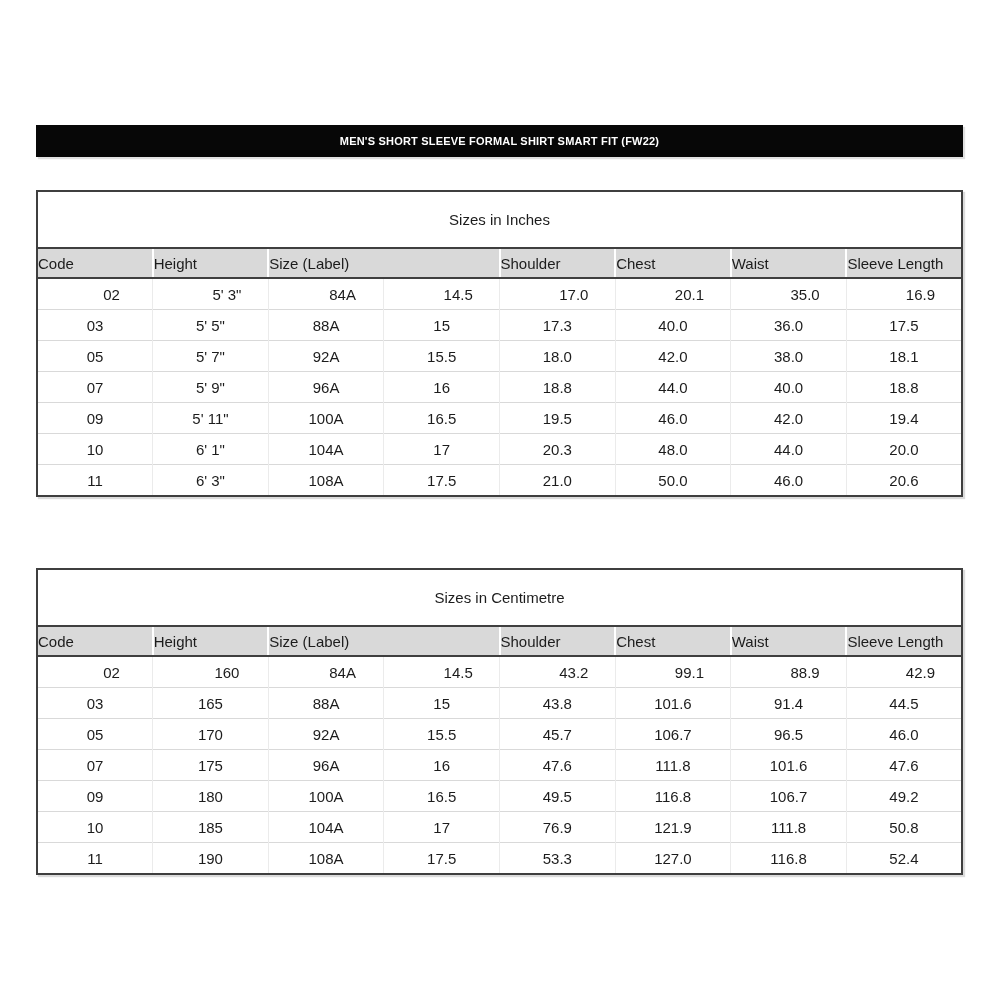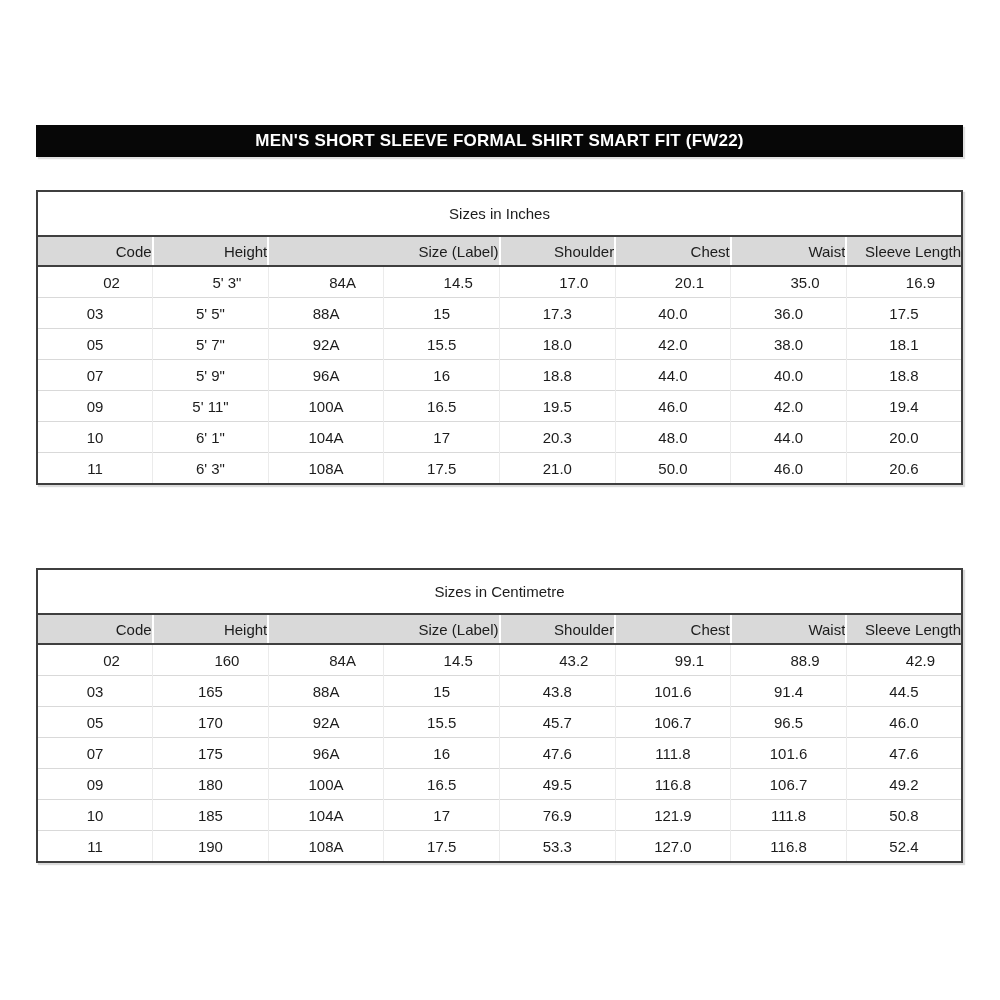--- a/index.html
+++ b/index.html
@@ -26,21 +26,21 @@
     left: 36px;
     top: 125px;
     width: 927px;
     height: 32px;
     background: #070707;
     color: #ffffff;
     display: flex;
     align-items: center;
     justify-content: center;
     font-weight: bold;
-    font-size: 17px;
+    font-size: 11px;
     letter-spacing: 0.2px;
     box-shadow: 2px 2px 1px rgba(0,0,0,0.12);
   }
   table.size-table {
     position: absolute;
     left: 36px;
     width: 927px;
     border-collapse: collapse;
     table-layout: fixed;
     background: #ffffff;
@@ -51,27 +51,27 @@
   #table-0 { top: 190px; }
   #table-1 { top: 568px; }
 
   tr.table-title-row th {
     height: 27px;
     font-weight: normal;
     font-size: 15px;
     vertical-align: middle;
     background: #ffffff;
     border-bottom: 2px solid #3f3f3f;
-    padding: 8px;
+    padding: 14px;
   }
   tr.col-header-row th {
     height: 28px;
     font-weight: normal;
     font-size: 15px;
-    text-align: right;
+    text-align: left;
     vertical-align: middle;
     background: #d9d9d9;
     border-bottom: 2px solid #3f3f3f;
     border-left: 2px solid #ffffff;
     padding: 0;
     overflow: hidden;
     white-space: nowrap;
   }
   tr.col-header-row th:first-child { border-left: none; }
 

